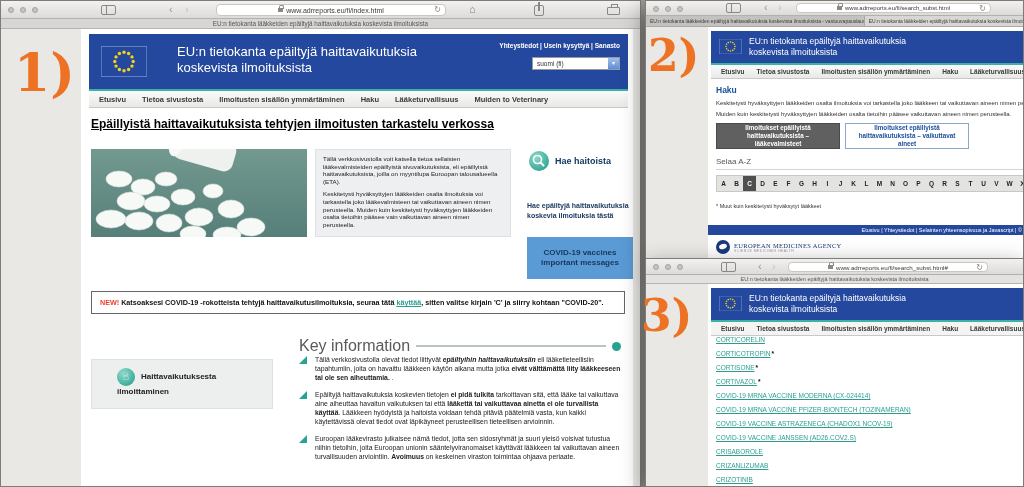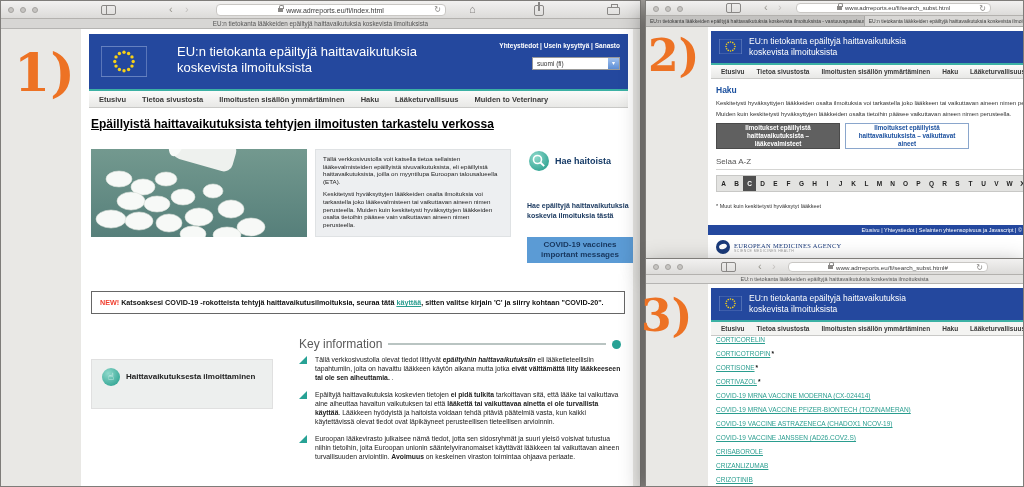--- a/index.html
+++ b/index.html
@@ -50,38 +50,38 @@
   .selarrow { width:11px; height:11px; background:linear-gradient(#9fc0ee,#5d8ed6); color:#fff;
               font-size:6px; line-height:11px; text-align:center; font-style:normal; }
   .h1 { position:absolute; font-size:12px; line-height:14px; color:#000000; font-weight:bold;text-decoration:underline; }
   .introbox { position:absolute; left:234px; top:120px; width:196px; height:88px; background:#edeff1;
               border:1px solid #dfe2e4; padding:5px 7px; font-size:6.2px; line-height:7.6px; color:#222; }
   .introbox p + p { margin-top:5px; }
   .photo { position:absolute; left:10px; top:120px; width:216px; height:88px; }
   .searchtitle { position:absolute; left:474px; top:127px; font-size:9px; font-weight:bold; color:#153a66; }
   .searchsub { position:absolute; left:446px; top:172px; width:118px; font-size:7px; line-height:9.5px;
                font-weight:bold; color:#17365d; }
-  .covidbtn { position:absolute; left:446px; top:208px; width:106px; height:26px; background:#5b9bd5;
+  .covidbtn { position:absolute; left:446px; top:208px; width:106px; height:42px; background:#5b9bd5;
               color:#17365d; font-weight:bold; font-size:8px; line-height:10px; display:flex;
               align-items:center; justify-content:center; text-align:center; padding:4px; cursor:pointer; }
   .newbox { position:absolute; left:10px; right:8px; top:262px; border:1px solid #666; padding:5px 8px;
             font-size:7.2px; line-height:11px; font-weight:bold; color:#111; background:#fff; }
   .newlbl { color:#f03e2e; }
   .newlink { color:#2a9d8f; text-decoration:underline; cursor:pointer; }
   .keyhead { position:absolute; left:218px; right:12px; top:308px; display:flex; align-items:center; gap:6px; }
-  .keytitle { font-size:12px; color:#5a5a5a; }
+  .keytitle { font-size:16px; color:#5a5a5a; }
   .keyline { flex:1; height:2px; background:#b9c4c2; }
   .keydot { width:9px; height:9px; border-radius:50%; background:#27a295; }
   .bullets { position:absolute; left:218px; right:12px; top:326px; }
   .bullet { display:flex; margin-bottom:8px; }
   .tri { flex:0 0 auto; width:0; height:0; border-left:8px solid transparent;
          border-bottom:8px solid #27a295; margin:1px 8px 0 0; }
   .bullet p { font-size:6.8px; line-height:9px; color:#222; }
   .reportbox { position:absolute; left:10px; top:330px; width:182px; min-height:50px; background:#edefee;
-               border:1px solid #e0e0e0; padding:8px 10px; font-size:8px; line-height:12px;
+               border:1px solid #e0e0e0; padding:8px 25px; font-size:8px; line-height:12px;
                font-weight:bold; color:#222; }
   .repicon { display:inline-flex; width:18px; height:18px; border-radius:50%;
              background:radial-gradient(circle at 35% 30%,#8fd9cb,#1f9a88); color:#fff; font-size:10px;
              align-items:center; justify-content:center; vertical-align:middle; margin-right:6px; }
 
   
   #win2 { left:645px; top:0; width:379px; height:263px; }
   .tabbar2 { height:11px; background:#bfbebc; display:flex; border-bottom:1px solid #a9a8a6; }
   .tab { font-size:5px; line-height:11px; color:#3a3a3a; text-align:center; white-space:nowrap;
          overflow:hidden; padding:0 4px; }

